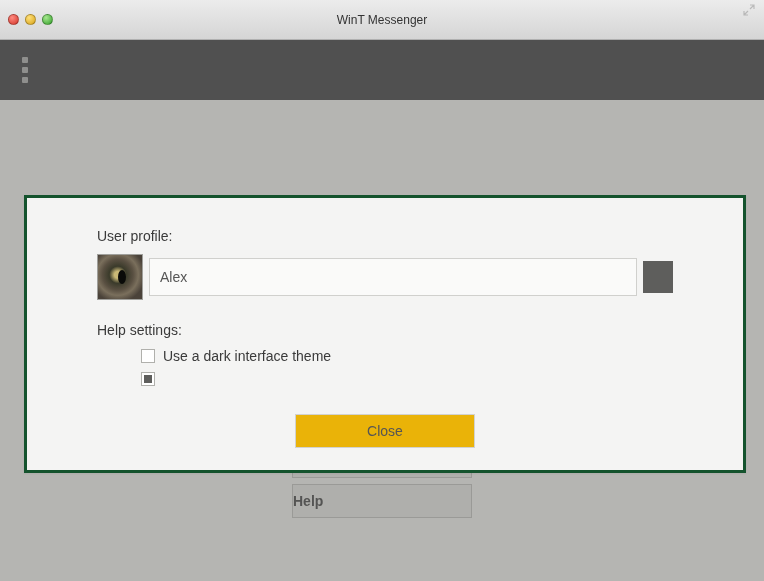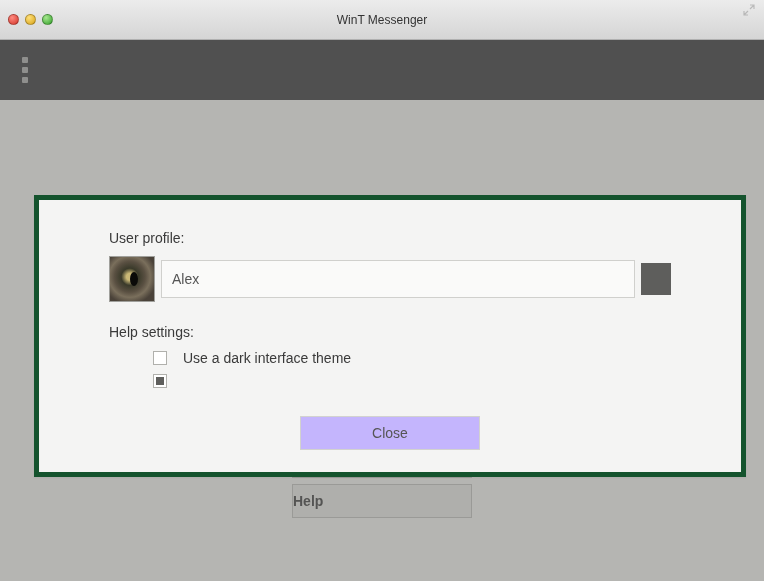--- a/index.html
+++ b/index.html
@@ -103,25 +103,25 @@
     }
     .bg-stack {
       position: absolute;
       left: 50%;
       transform: translateX(-50%);
       top: 338px;
     }
     
     .modal {
       position: absolute;
-      left: 34px;
+      left: 24px;
       right: 18px;
       top: 95px;
       background: #f4f4f3;
-      border: 5px solid #14532d;
+      border: 3px solid #14532d;
       padding: 30px 70px 22px 70px;
       box-shadow: 0 1px 2px rgba(0,0,0,0.05);
     }
     .label {
       font-size: 14px;
       color: #3a3a3a;
       margin-bottom: 10px;
     }
     .profile-row {
       display: flex;
@@ -162,21 +162,21 @@
       width: 30px;
       height: 32px;
       background: #5e5e5c;
       border: none;
       cursor: pointer;
       flex-shrink: 0;
     }
     .checkbox-row {
       display: flex;
       align-items: center;
-      gap: 16px;
+      gap: 8px;
       margin: 8px 0;
       font-size: 14px;
       color: #3a3a3a;
       padding-left: 44px;
     }
     .checkbox {
       width: 14px;
       height: 14px;
       border: 1px solid #b0b0ac;
       background: #fff;
@@ -192,21 +192,21 @@
       background: #5e5e5c;
     }
     .close-row {
       display: flex;
       justify-content: center;
       margin-top: 28px;
     }
     .close-btn {
       width: 180px;
       height: 34px;
-      background: #c4b5fd;
+      background: #eab308;
       border: 1px solid #d2d2cf;
       color: #555;
       font-size: 14px;
       cursor: pointer;
     }
   </style>
 </head>
 <body>
 
 <div class="titlebar">

